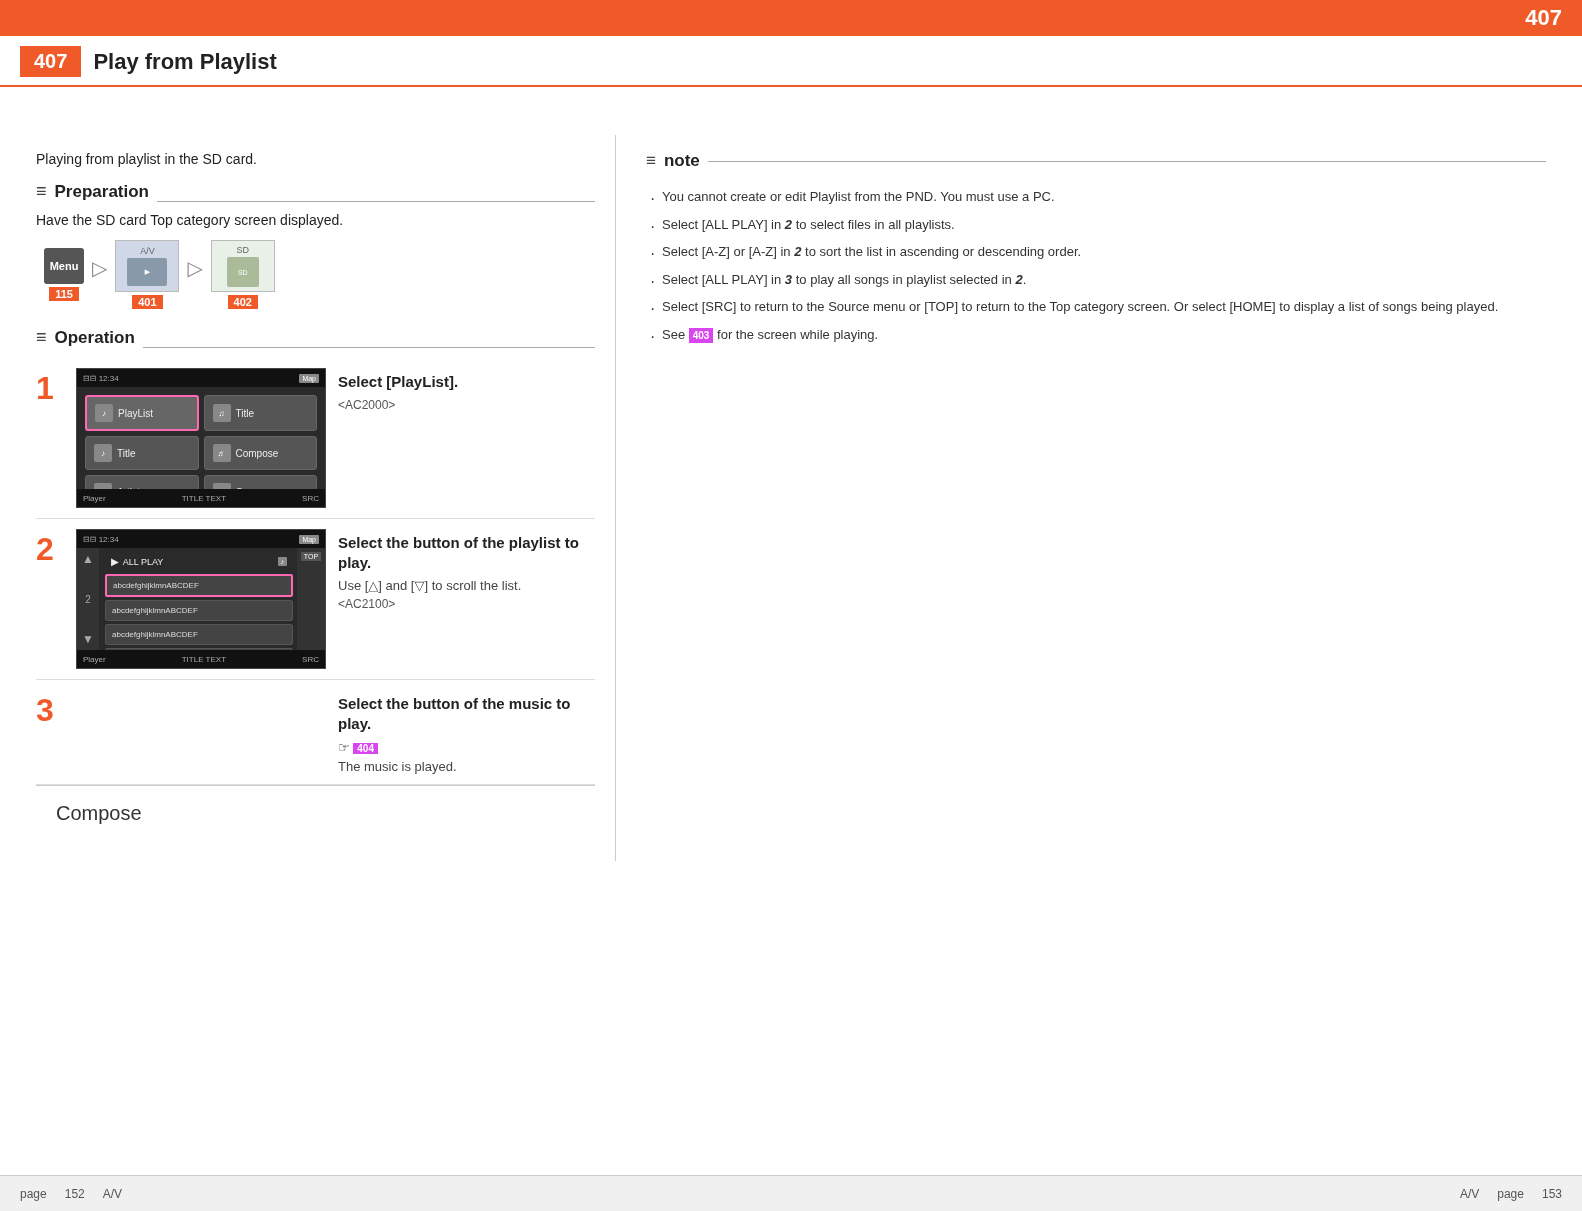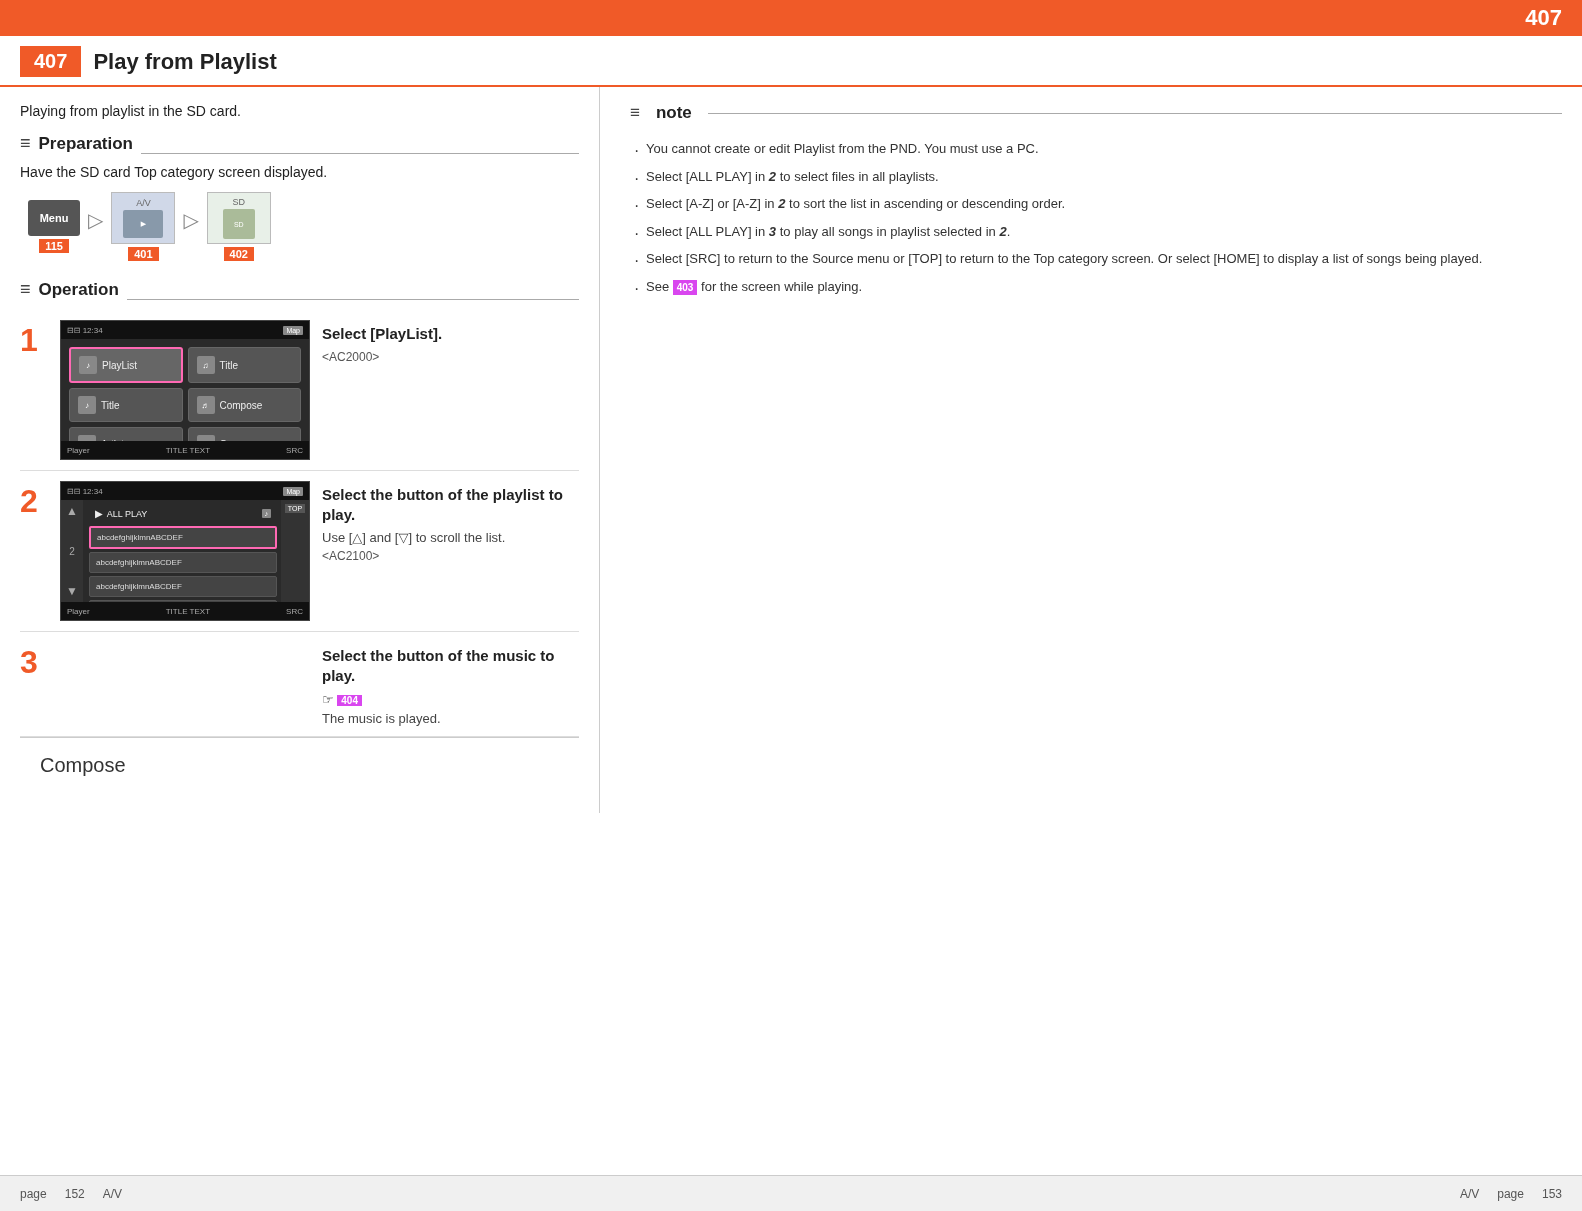--- a/index.html
+++ b/index.html
@@ -49,21 +49,22 @@
     }
     .page-title {
       font-size: 22px;
       font-weight: bold;
     }
 
     
     .main-layout {
       display: flex;
       flex-direction: row;
-      padding: 0;
+      padding: 16px;
+      margin-top: 32px;
     }
 
     
     .left-col {
       width: 600px;
       padding: 16px 20px 20px 20px;
       border-right: 1px solid #ccc;
     }
 
     
@@ -126,21 +127,21 @@
       color: #888;
       margin-top: -14px;
     }
 
     
     .menu-icon-box {
       background: #555;
       color: #fff;
       font-size: 11px;
       font-weight: bold;
-      width: 52px;
+      width: 40px;
       height: 36px;
       display: flex;
       align-items: center;
       justify-content: center;
       border-radius: 3px;
     }
 
     
     .av-icon-box {
       width: 64px;
@@ -330,21 +331,20 @@
       padding: 0 6px;
     }
 
     
     .note-heading {
       display: flex;
       align-items: center;
       font-size: 17px;
       font-weight: bold;
       margin: 0 0 12px 0;
-      gap: 8px;
     }
     .note-heading::before {
       content: '≡';
       margin-right: 8px;
       color: #444;
     }
     .note-line-right {
       flex: 1;
       height: 1px;
       background: #aaa;

